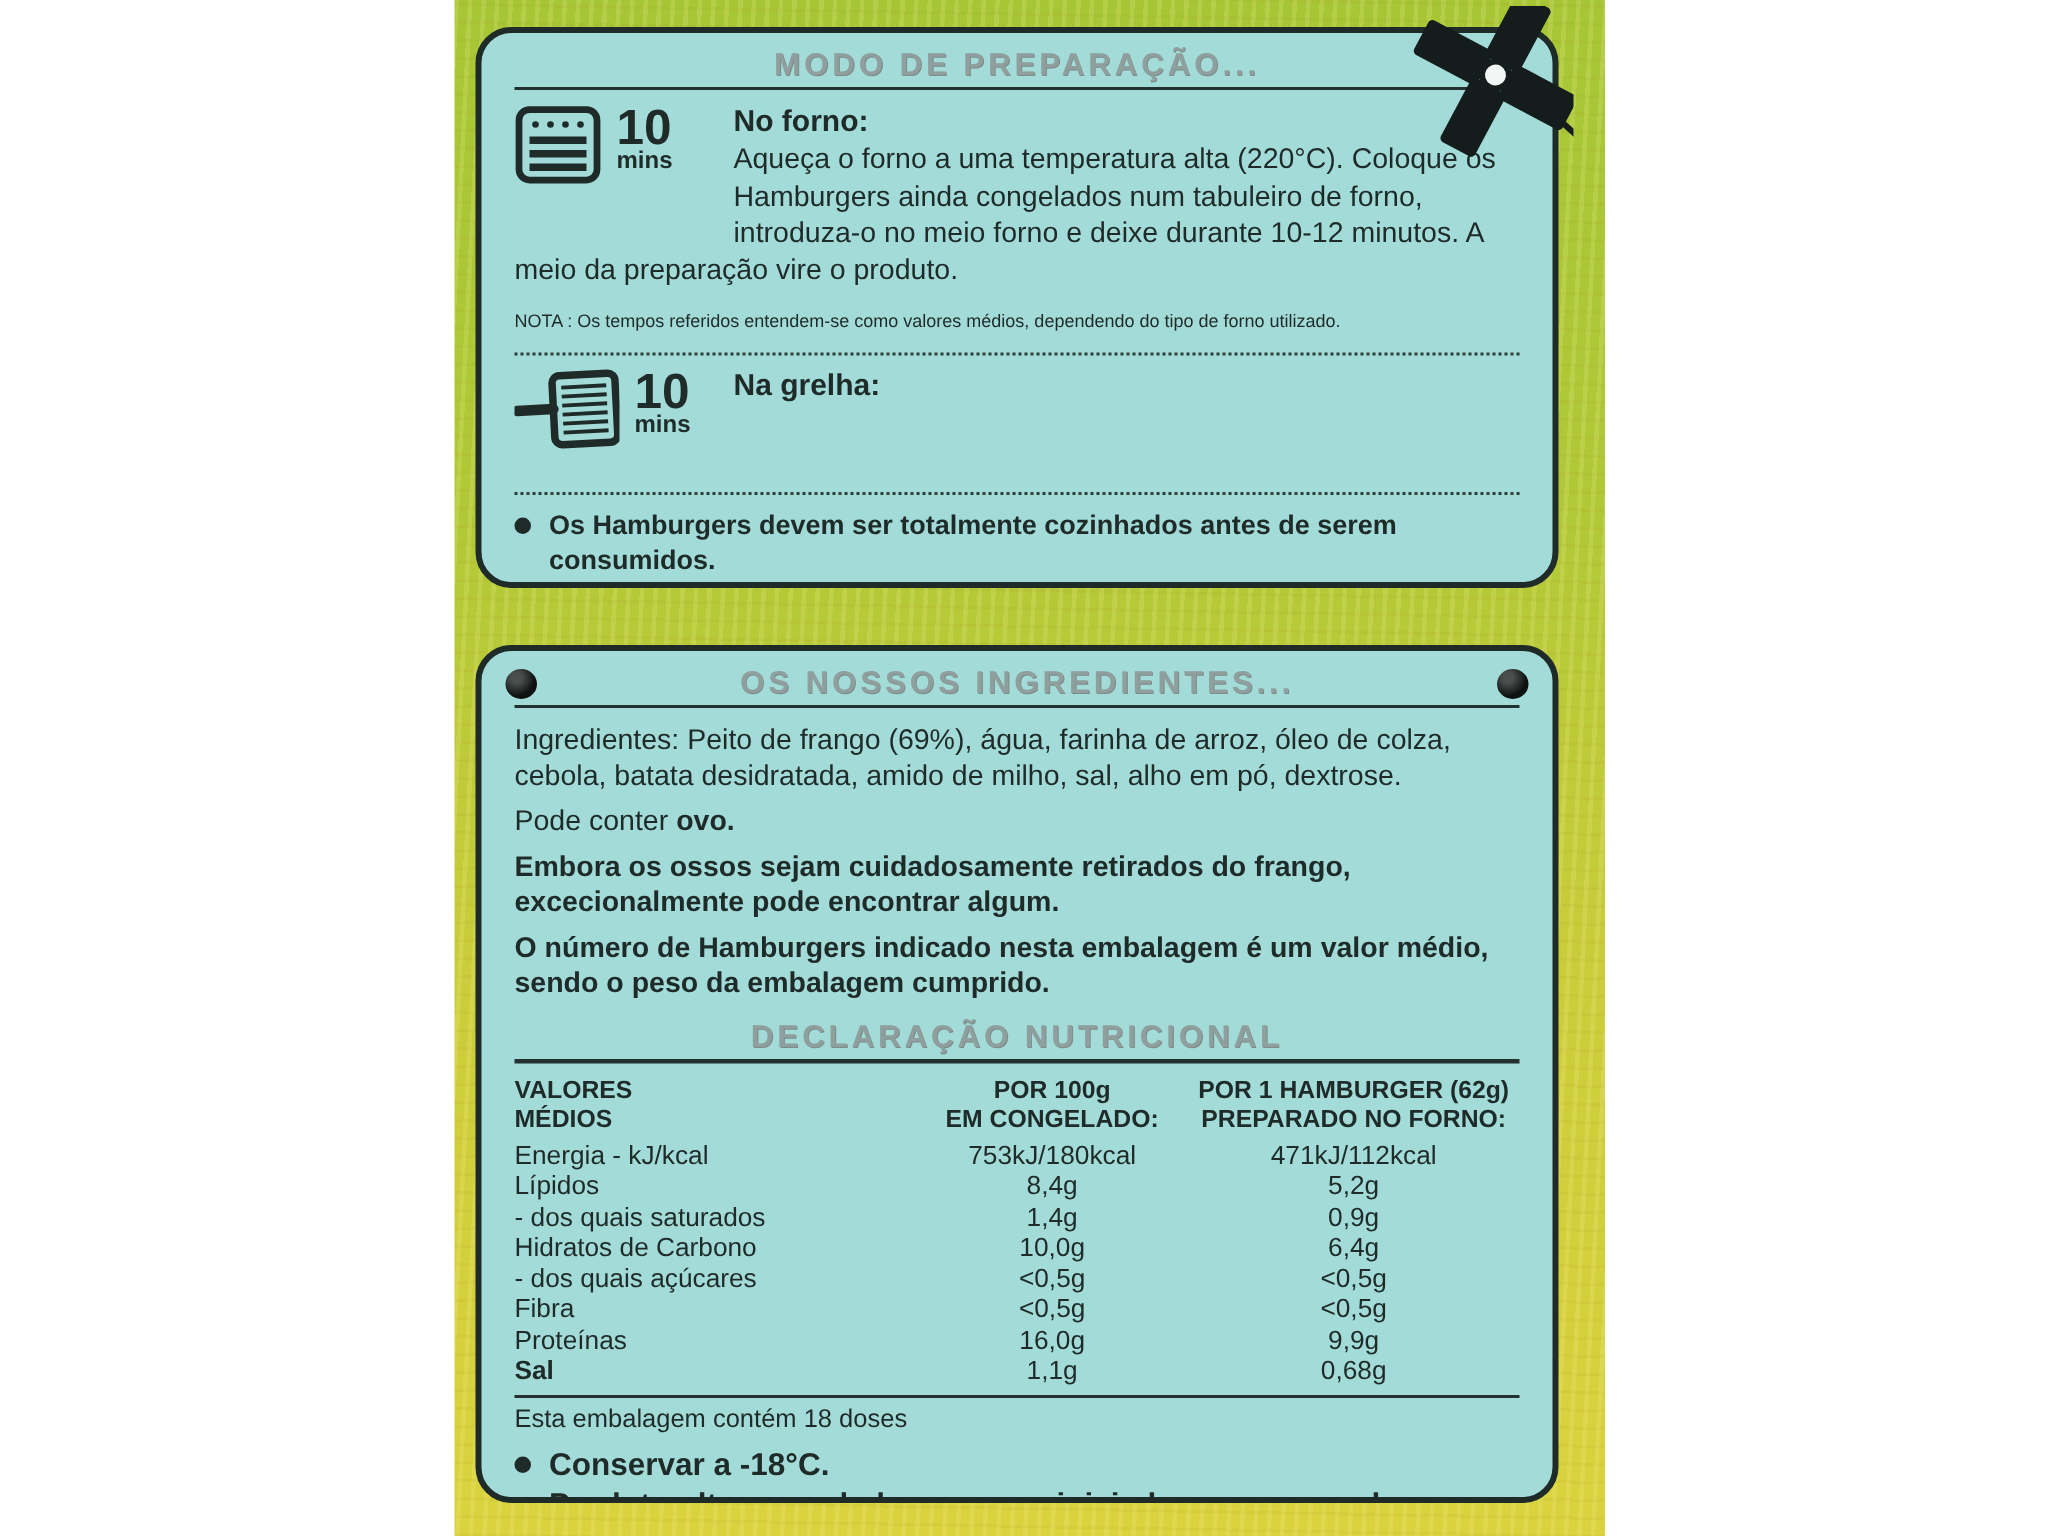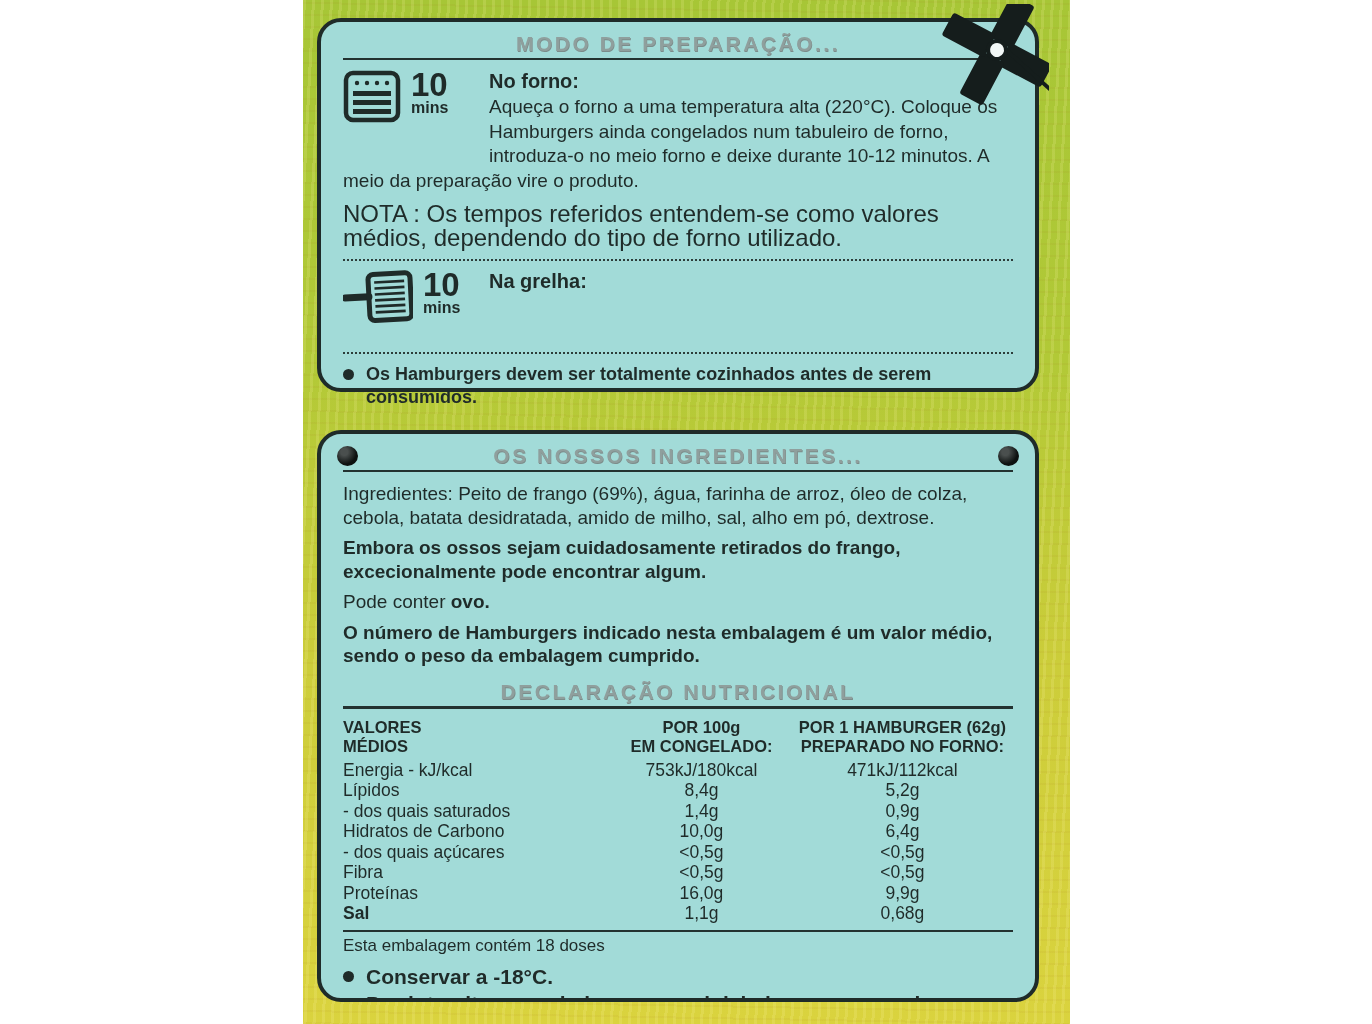--- a/index.html
+++ b/index.html
@@ -19,21 +19,21 @@
   .rule{border:none;border-top:2.5px solid #233230;margin:2px 0 10px;}
   .rule-thick{border-top:3px solid #233230;margin:2px 0 8px;}
   .dotted-sep{border:none;border-top:2px dotted rgba(31,43,41,0.9);margin:9px 0 9px;}
   .prep-section{margin-top:6px;}
   .float-cluster{float:left;width:146px;height:82px;display:flex;gap:10px;align-items:flex-start;}
   .time-block{text-align:left;}
   .time-num{font-size:33px;font-weight:800;line-height:30px;}
   .time-unit{font-size:16px;font-weight:700;line-height:15px;}
   .sec-title{font-size:20px;font-weight:700;margin:0 0 2px;}
   .sec-body{font-size:19px;line-height:24.5px;font-weight:500;margin:0;}
-  .sec-note{font-size:24px;line-height:24px;font-weight:500;margin:9px 0 0;clear:both;}
+  .sec-note{font-size:12px;line-height:24px;font-weight:500;margin:9px 0 0;clear:both;}
   .bullet-row{display:flex;gap:12px;align-items:flex-start;margin:2px 0 6px;}
   .bullet-dot{flex:none;width:11px;height:11px;border-radius:50%;background:#1f2b29;margin-top:6px;}
   .bullet-text{font-size:18px;line-height:23px;font-weight:700;margin:0;}
   .heading-row{position:relative;}
   .brad{position:absolute;top:2px;width:21px;height:20px;border-radius:50%;
         background:radial-gradient(circle at 35% 30%, #4a4f4e 0 18%, #0d1110 62%);}
   .brad.left{left:-6px;} .brad.right{right:-6px;}
   .ing{font-size:19px;line-height:23.5px;font-weight:500;margin:0 0 7px;}
   .ing .bold, .ing.bold{font-weight:700;}
   table.nutri{width:100%;border-collapse:collapse;}
@@ -130,22 +130,22 @@
 
     <section class="panel panel-ing">
       <div class="heading-row">
         <span class="brad left"></span>
         <h2 class="sketch">OS NOSSOS INGREDIENTES...</h2>
         <span class="brad right"></span>
         <hr class="rule">
       </div>
 
       <p class="ing">Ingredientes: Peito de frango (69%), água, farinha de arroz, óleo de colza, cebola, batata desidratada, amido de milho, sal, alho em pó, dextrose.</p>
+      <p class="ing"><span>Pode conter </span><span class="bold">ovo.</span></p>
       <p class="ing bold">Embora os ossos sejam cuidadosamente retirados do frango, excecionalmente pode encontrar algum.</p>
-      <p class="ing"><span>Pode conter </span><span class="bold">ovo.</span></p>
       <p class="ing bold">O número de Hamburgers indicado nesta embalagem é um valor médio, sendo o peso da embalagem cumprido.</p>
 
       <div class="heading-row" style="margin-top:12px;">
         <h2 class="sketch">DECLARAÇÃO NUTRICIONAL</h2>
         <hr class="rule rule-thick">
       </div>
 
       <table class="nutri">
         <thead>
           <tr>

